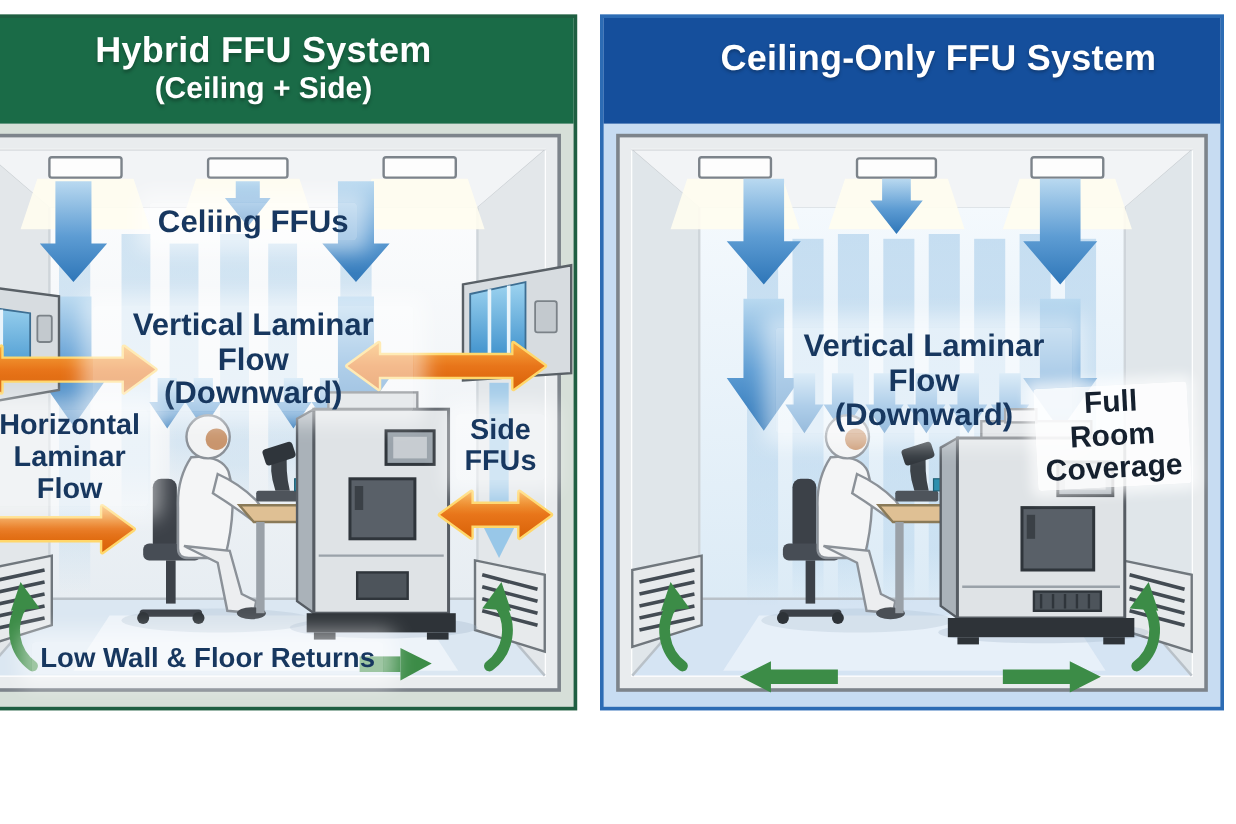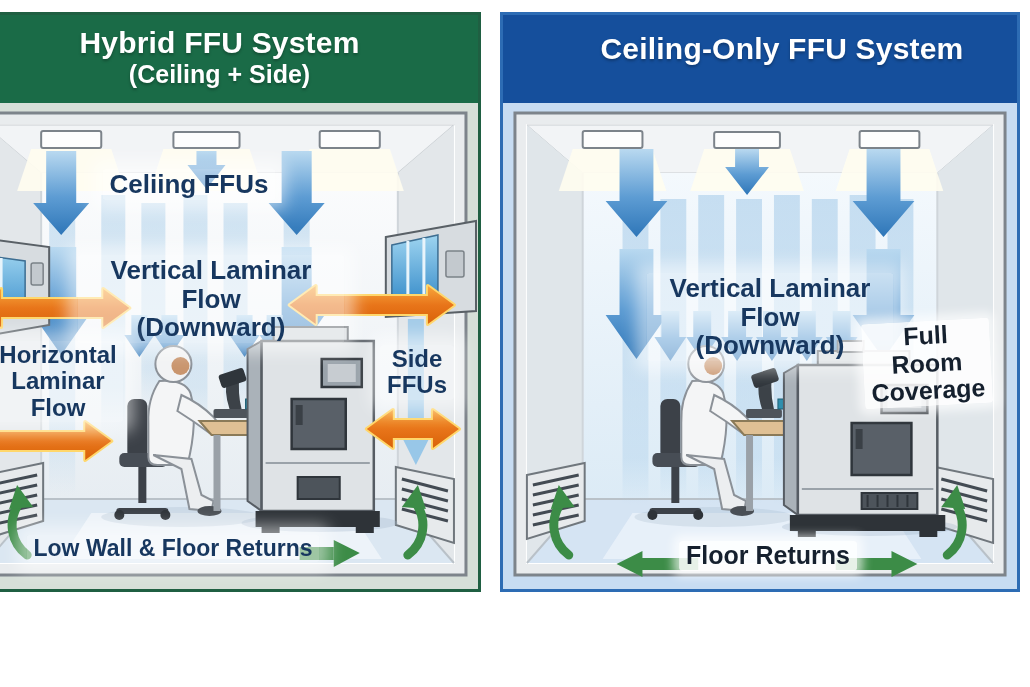--- a/index.html
+++ b/index.html
@@ -198,21 +198,21 @@
         <g>
           <path d="M66,452 C50,440 46,418 58,400" stroke="var(--arrow-green)" stroke-width="9" fill="none" stroke-linecap="round"></path>
           <polygon points="48,406 72,404 56,382" fill="var(--arrow-green)"></polygon>
           <path d="M446,452 C462,440 466,418 454,400" stroke="var(--arrow-green)" stroke-width="9" fill="none" stroke-linecap="round"></path>
           <polygon points="464,406 440,404 456,382" fill="var(--arrow-green)"></polygon>
           <rect x="338" y="444" width="34" height="13" fill="var(--arrow-green)"></rect>
           <polygon points="372,437 398,450 372,464" fill="var(--arrow-green)"></polygon>
         </g>
       </svg>
 
-      <div class="lbl lbl-26" style="left:228px;top:66px">Celiing FFUs</div>
+      <div class="lbl lbl-26" style="left:250px;top:66px">Celiing FFUs</div>
       <div class="lbl lbl-26" style="left:250px;top:152px">Vertical Laminar Flow
 (Downward)</div>
       <div class="lbl lbl-24" style="left:97px;top:238px">Horizontal
 Laminar
 Flow</div>
       <div class="lbl lbl-23" style="left:212px;top:432px">Low Wall &amp; Floor Returns</div>
       <div class="lbl lbl-24" style="left:456px;top:242px">Side
 FFUs</div>
     </div>
   </section>
@@ -358,16 +358,15 @@
           <polygon points="464,406 440,404 456,382" fill="var(--arrow-green)"></polygon>
           <path d="M114,461 L140,448 L140,455 L196,455 L196,467 L140,467 L140,474 Z" fill="var(--arrow-green)"></path>
           <path d="M416,461 L390,448 L390,455 L334,455 L334,467 L390,467 L390,474 Z" fill="var(--arrow-green)"></path>
         </g>
       </svg>
 
       <div class="lbl lbl-26" style="left:267px;top:170px">Vertical Laminar Flow
 (Downward)</div>
       <div class="lbl lbl-25 dark tilt" style="left:424px;top:218px">Full Room
 Coverage</div>
-      <div class="lbl lbl-25 dark" style="left:265px;top:438px">Floor Returns</div>
     </div>
   </section>
 </div>
 
 </body></html>

